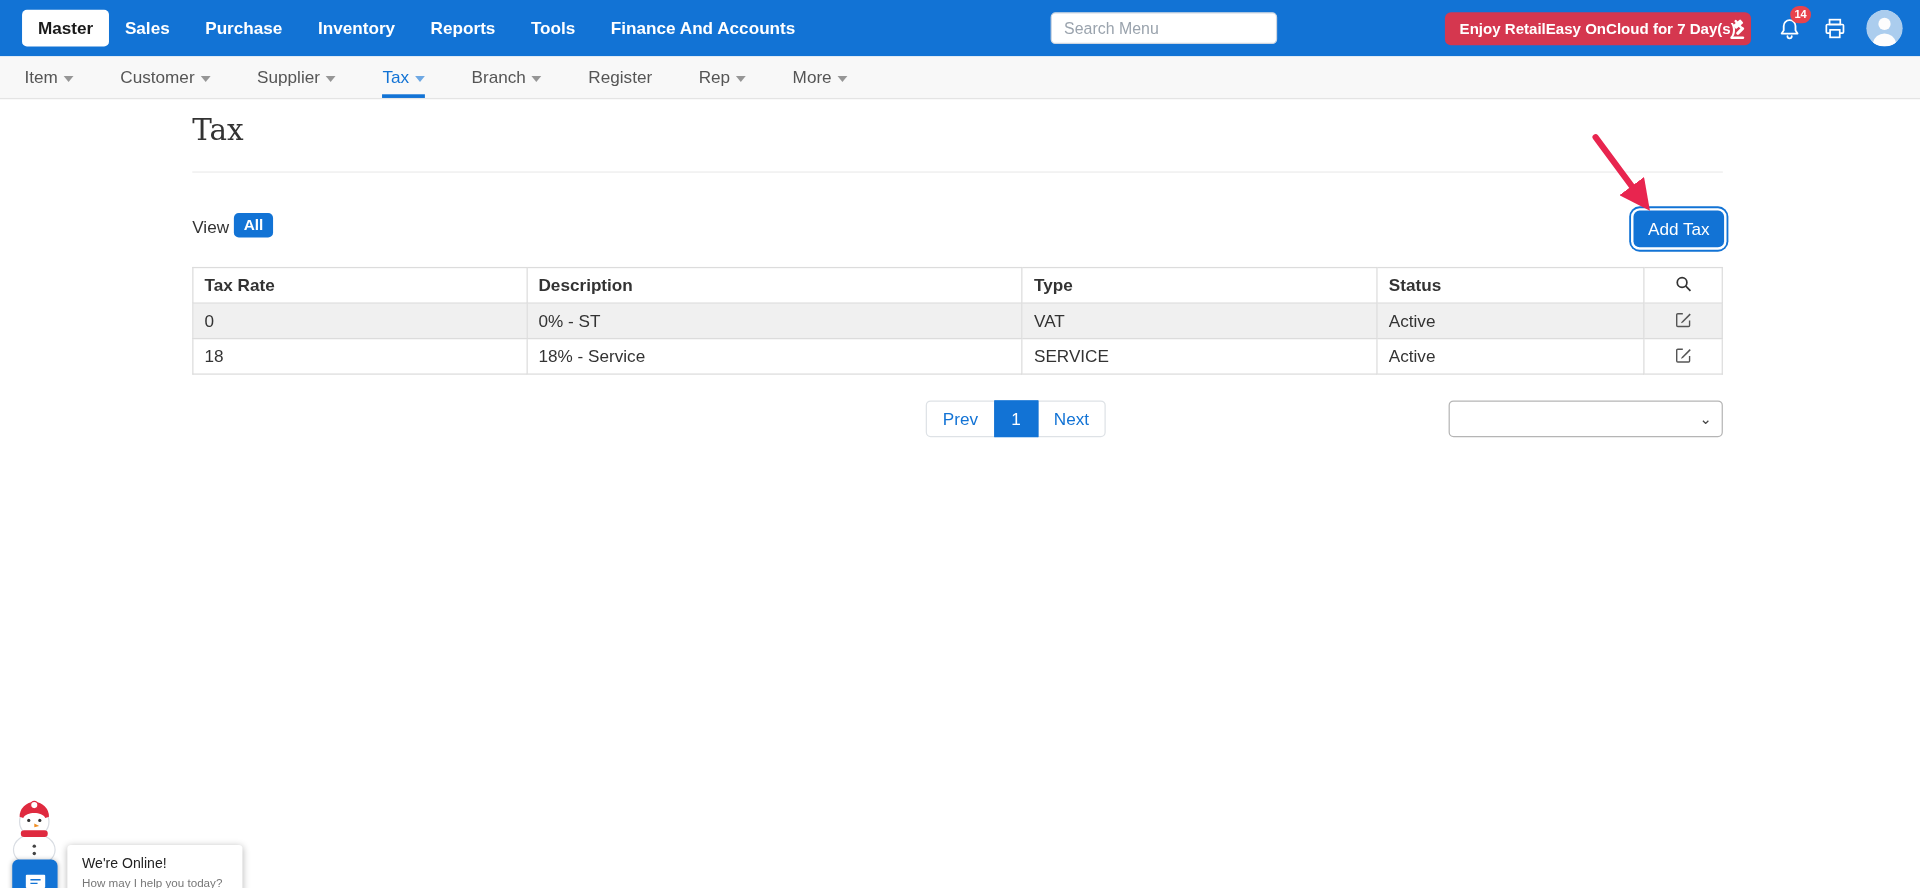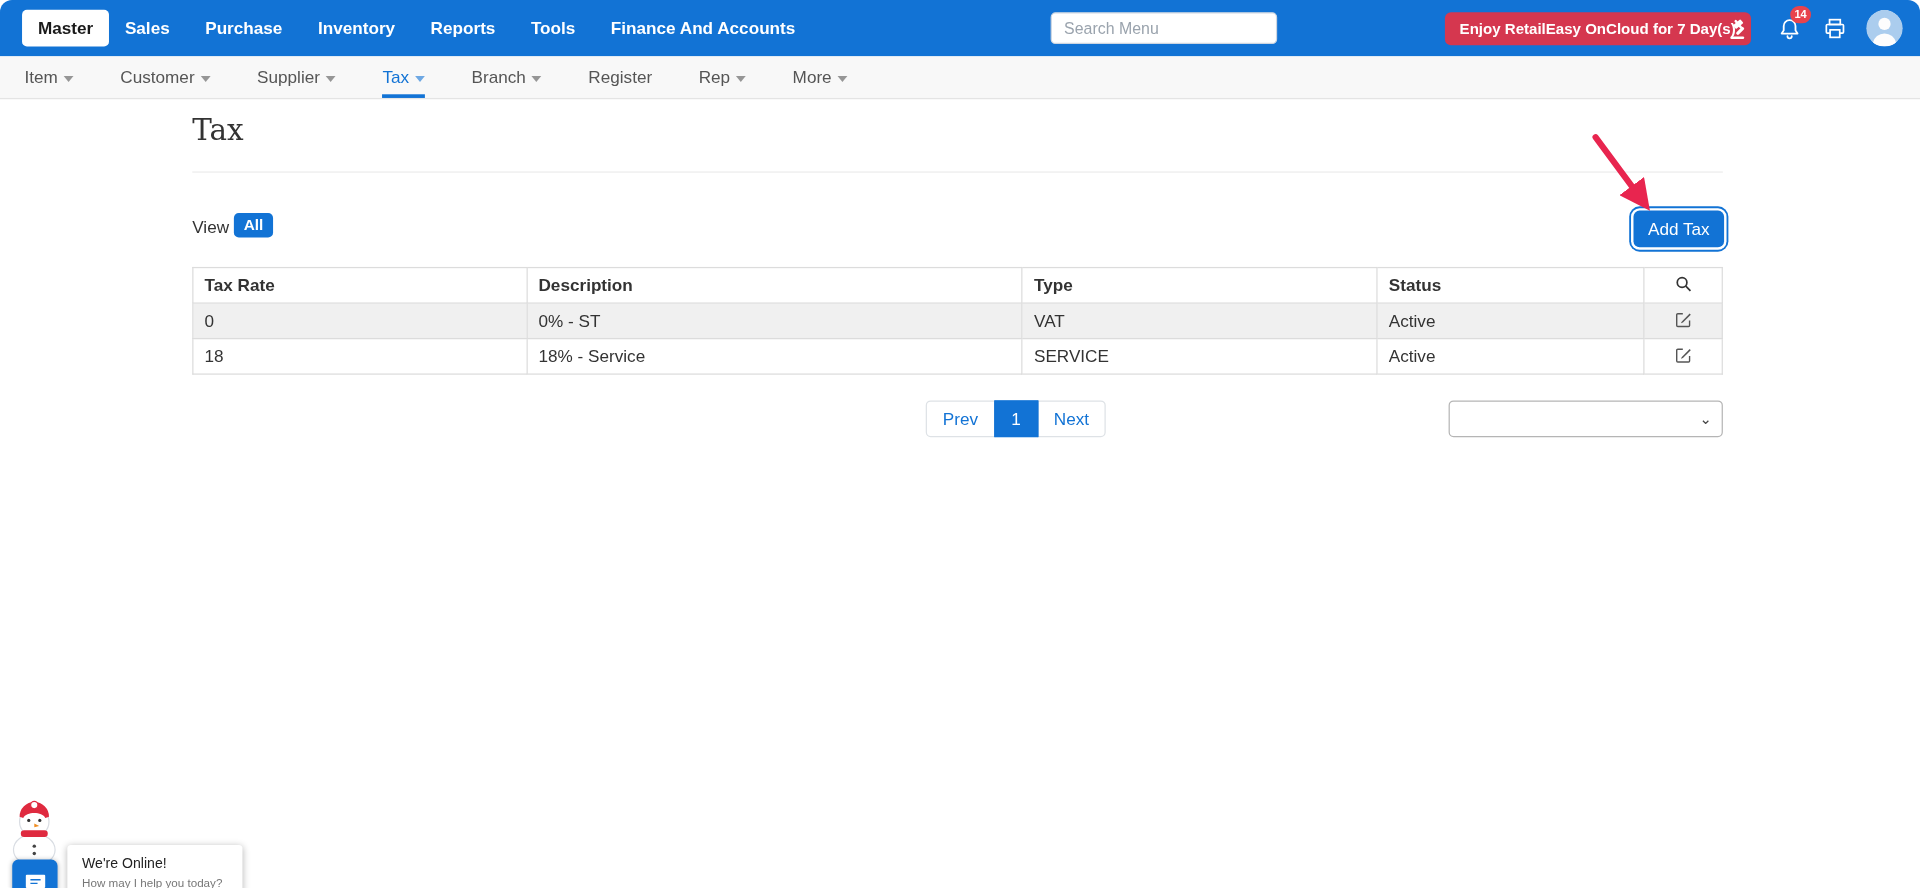--- a/index.html
+++ b/index.html
@@ -1,17 +1,17 @@
 <!DOCTYPE html>
 <html><head>
 <meta charset="utf-8">
 <style>
   * { margin:0; padding:0; box-sizing:border-box; }
   html,body { width:1920px; height:888px; background:#fff; font-family:"Liberation Sans", sans-serif; }
-  .viewport { position:relative; width:1920px; height:888px; overflow:hidden; background:#fff;border-radius:12px; }
+  .viewport { position:relative; width:1920px; height:888px; overflow:hidden; background:#fff; }
   .app { position:absolute; left:0; top:0; width:1568px; height:725px; transform:scale(1.2245); transform-origin:0 0; }
 
   
   .topbar { position:absolute; left:0; top:0; width:1568px; height:46px; background:#1273d5; }
   .master-tab { position:absolute; left:18px; top:8px; height:30px; padding:0 13px; background:#fff; border-radius:4px;
     display:flex; align-items:center; font-size:14px; font-weight:700; color:#1a1a1a; cursor:pointer; }
   .top-menu { position:absolute; left:102px; top:0; height:46px; display:flex; align-items:center; gap:29px; }
   .top-menu a { color:#fff; font-size:14px; font-weight:700; text-decoration:none; cursor:pointer; white-space:nowrap; }
   .search-box { position:absolute; left:858px; top:10px; width:185px; height:26px; border:1px solid #cdd6e1; border-radius:4px;
     padding:0 10px; font-size:13px; color:#333; outline:none; font-family:"Liberation Sans", sans-serif; }

